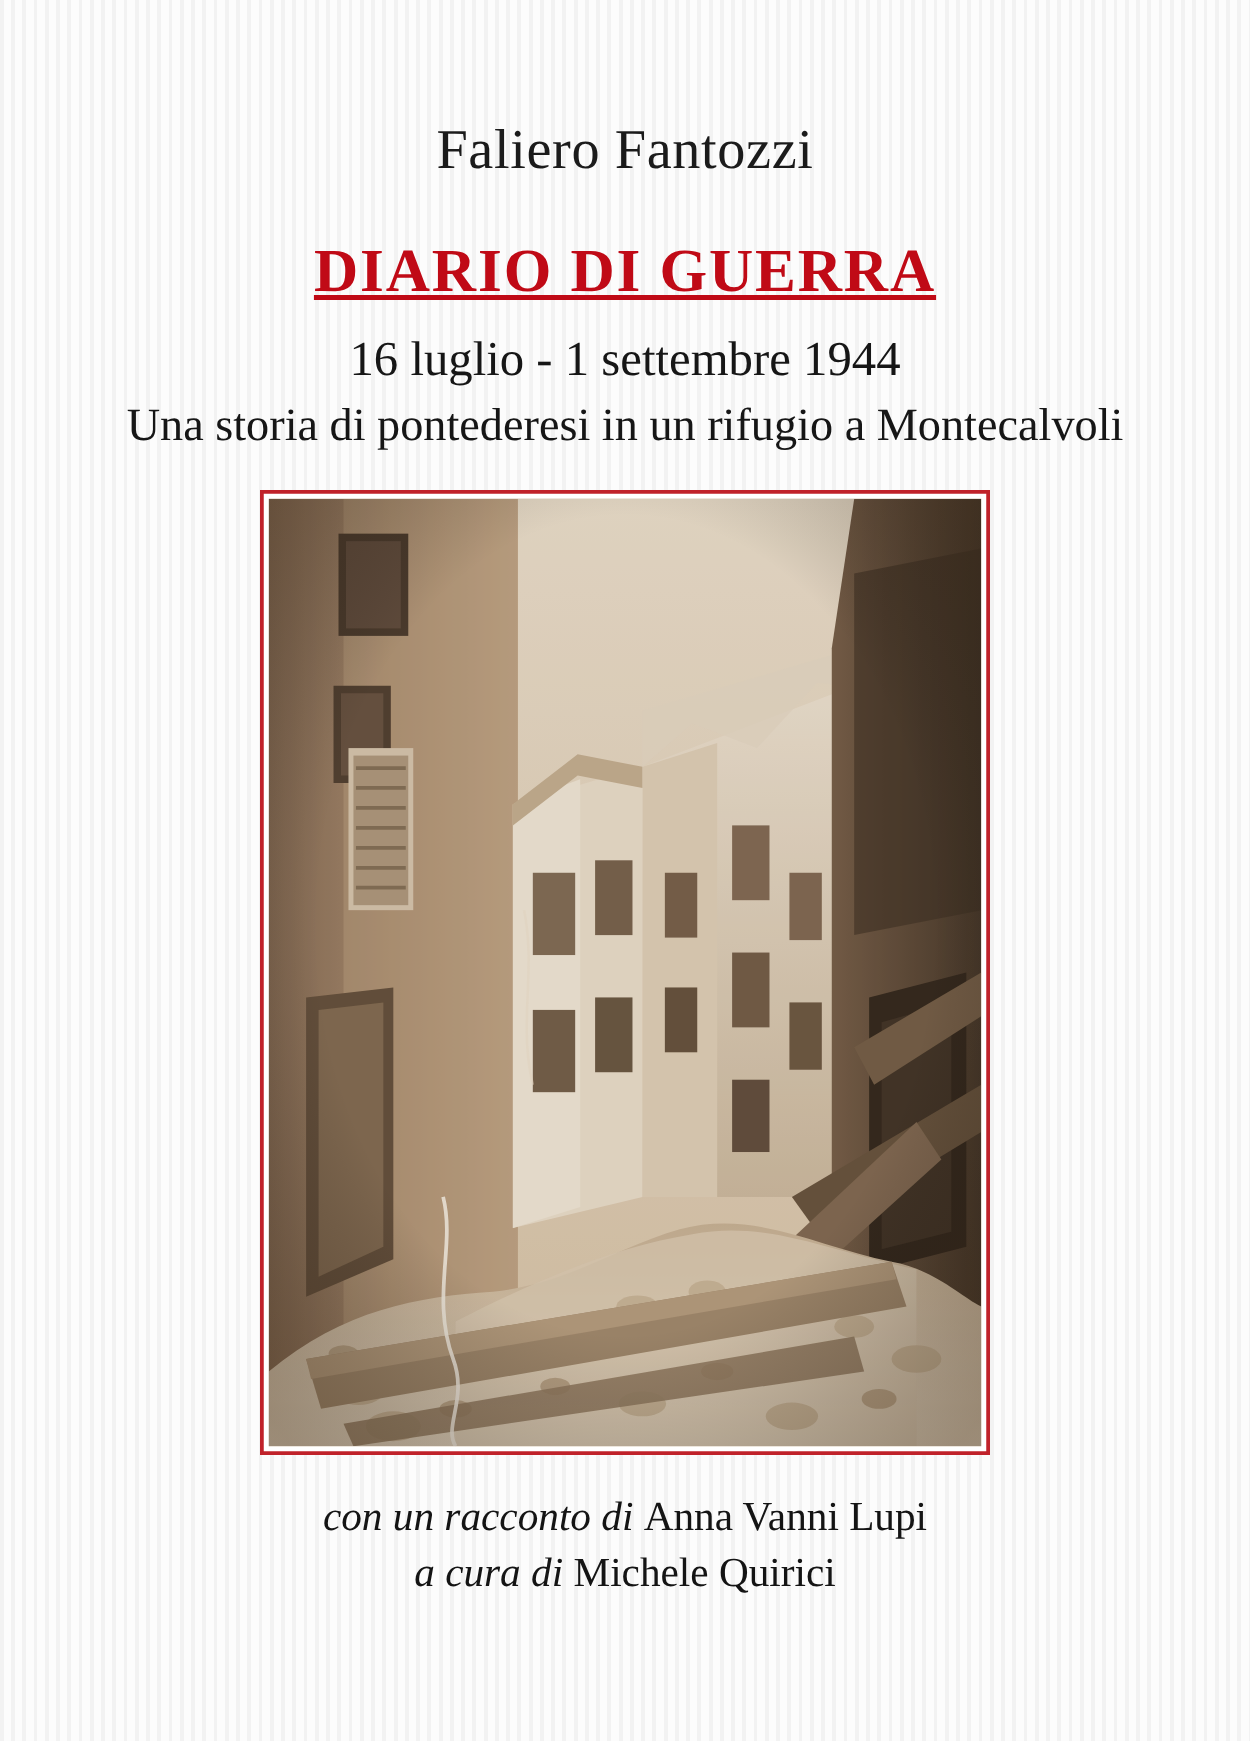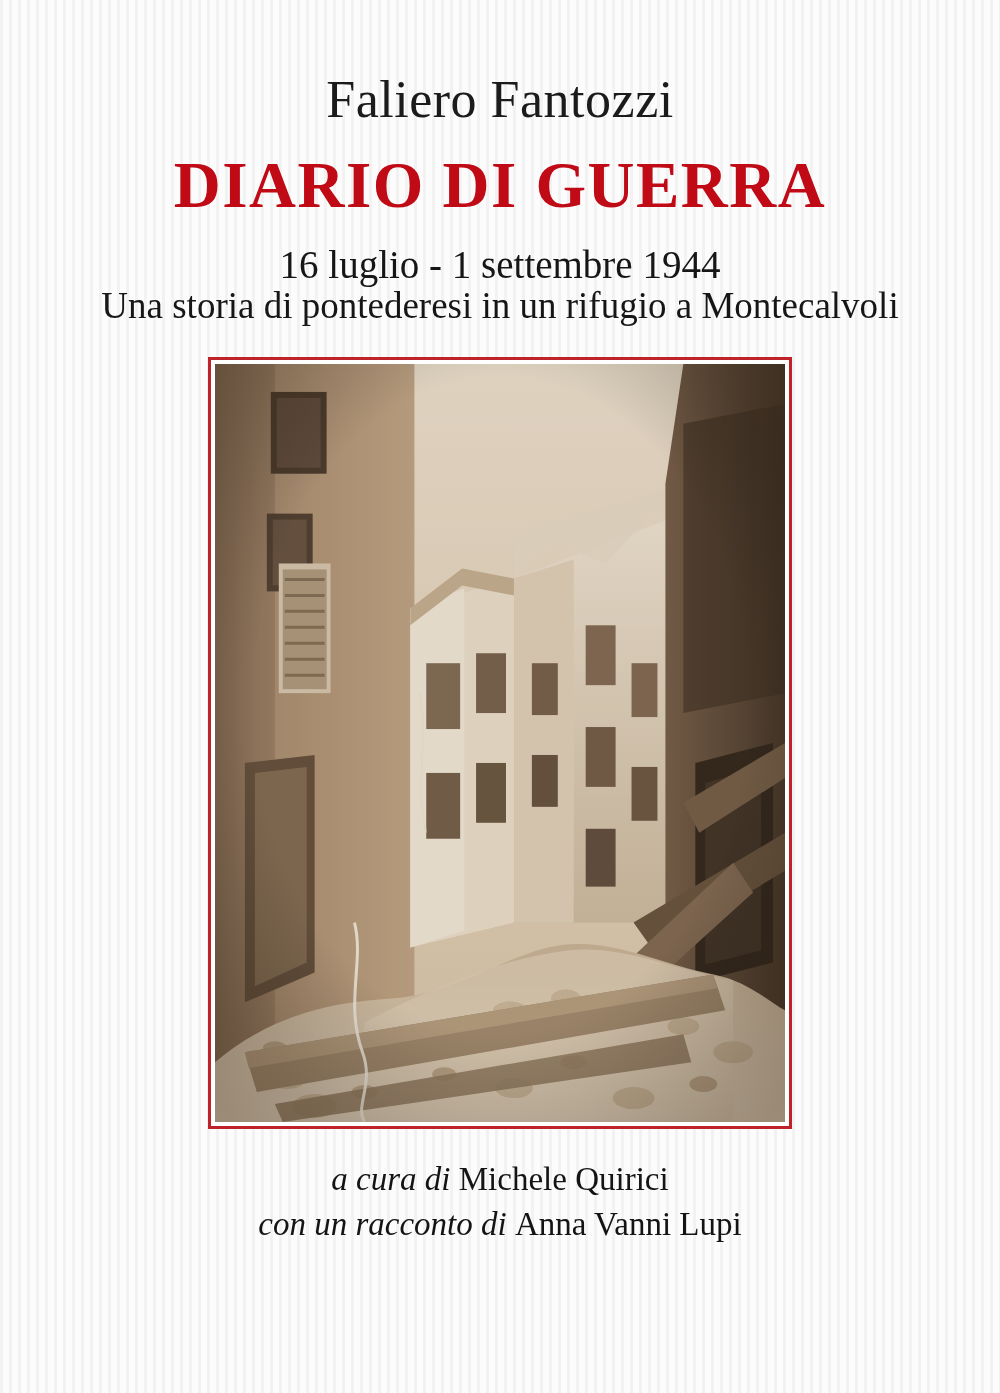--- a/index.html
+++ b/index.html
@@ -27,45 +27,47 @@
       #f2f2f2 3px,
       #fcfcfc 3px,
       #fcfcfc 9px
     );
     display: flex;
     flex-direction: column;
     align-items: center;
   }
 
   .author {
-    margin-top: 74px;
-    font-size: 52px;
+    margin-top: 97px;
+    font-size: 45px;
     color: #1b1b1b;
     letter-spacing: 0.5px;
     line-height: 1;
   }
 
   .title {
-    margin-top: 27px;
-    font-size: 65px;
+    margin-top: 50px;
+    font-size: 49px;
     font-weight: bold;
     color: #c00a16;
     letter-spacing: 1.5px;
     line-height: 1;
+    text-decoration: underline;
   }
 
   .subtitle {
     margin-top: 26px;
     font-size: 39px;
     color: #161616;
     line-height: 1.08;
     text-align: right;
   }
 
   .tagline {
+    margin-top: 12px;
     font-size: 37px;
     color: #161616;
     line-height: 1.08;
     text-align: center;
   }
 
   .photo-frame {
     margin-top: 31px;
     width: 584px;
     height: 772px;
@@ -228,20 +230,20 @@
         <path d="M205,330 C215,380 200,420 212,470" stroke="#efe6d6" stroke-width="2" fill="none" opacity="0.5"></path>
 
         <rect x="0" y="0" width="572" height="760" fill="#8a6a42" opacity="0.16"></rect>
         <rect x="0" y="0" width="572" height="760" fill="url(#vign)"></rect>
       </svg>
     </div>
   </div>
 
   <div class="credits">
     <div>
+      <span class="it">con un racconto di </span><span>Anna Vanni Lupi</span>
+    </div>
+    <div>
       <span class="it">a cura di </span><span>Michele Quirici</span>
     </div>
-    <div>
-      <span class="it">con un racconto di </span><span>Anna Vanni Lupi</span>
-    </div>
   </div>
 
 </div>
 
 </body></html>

